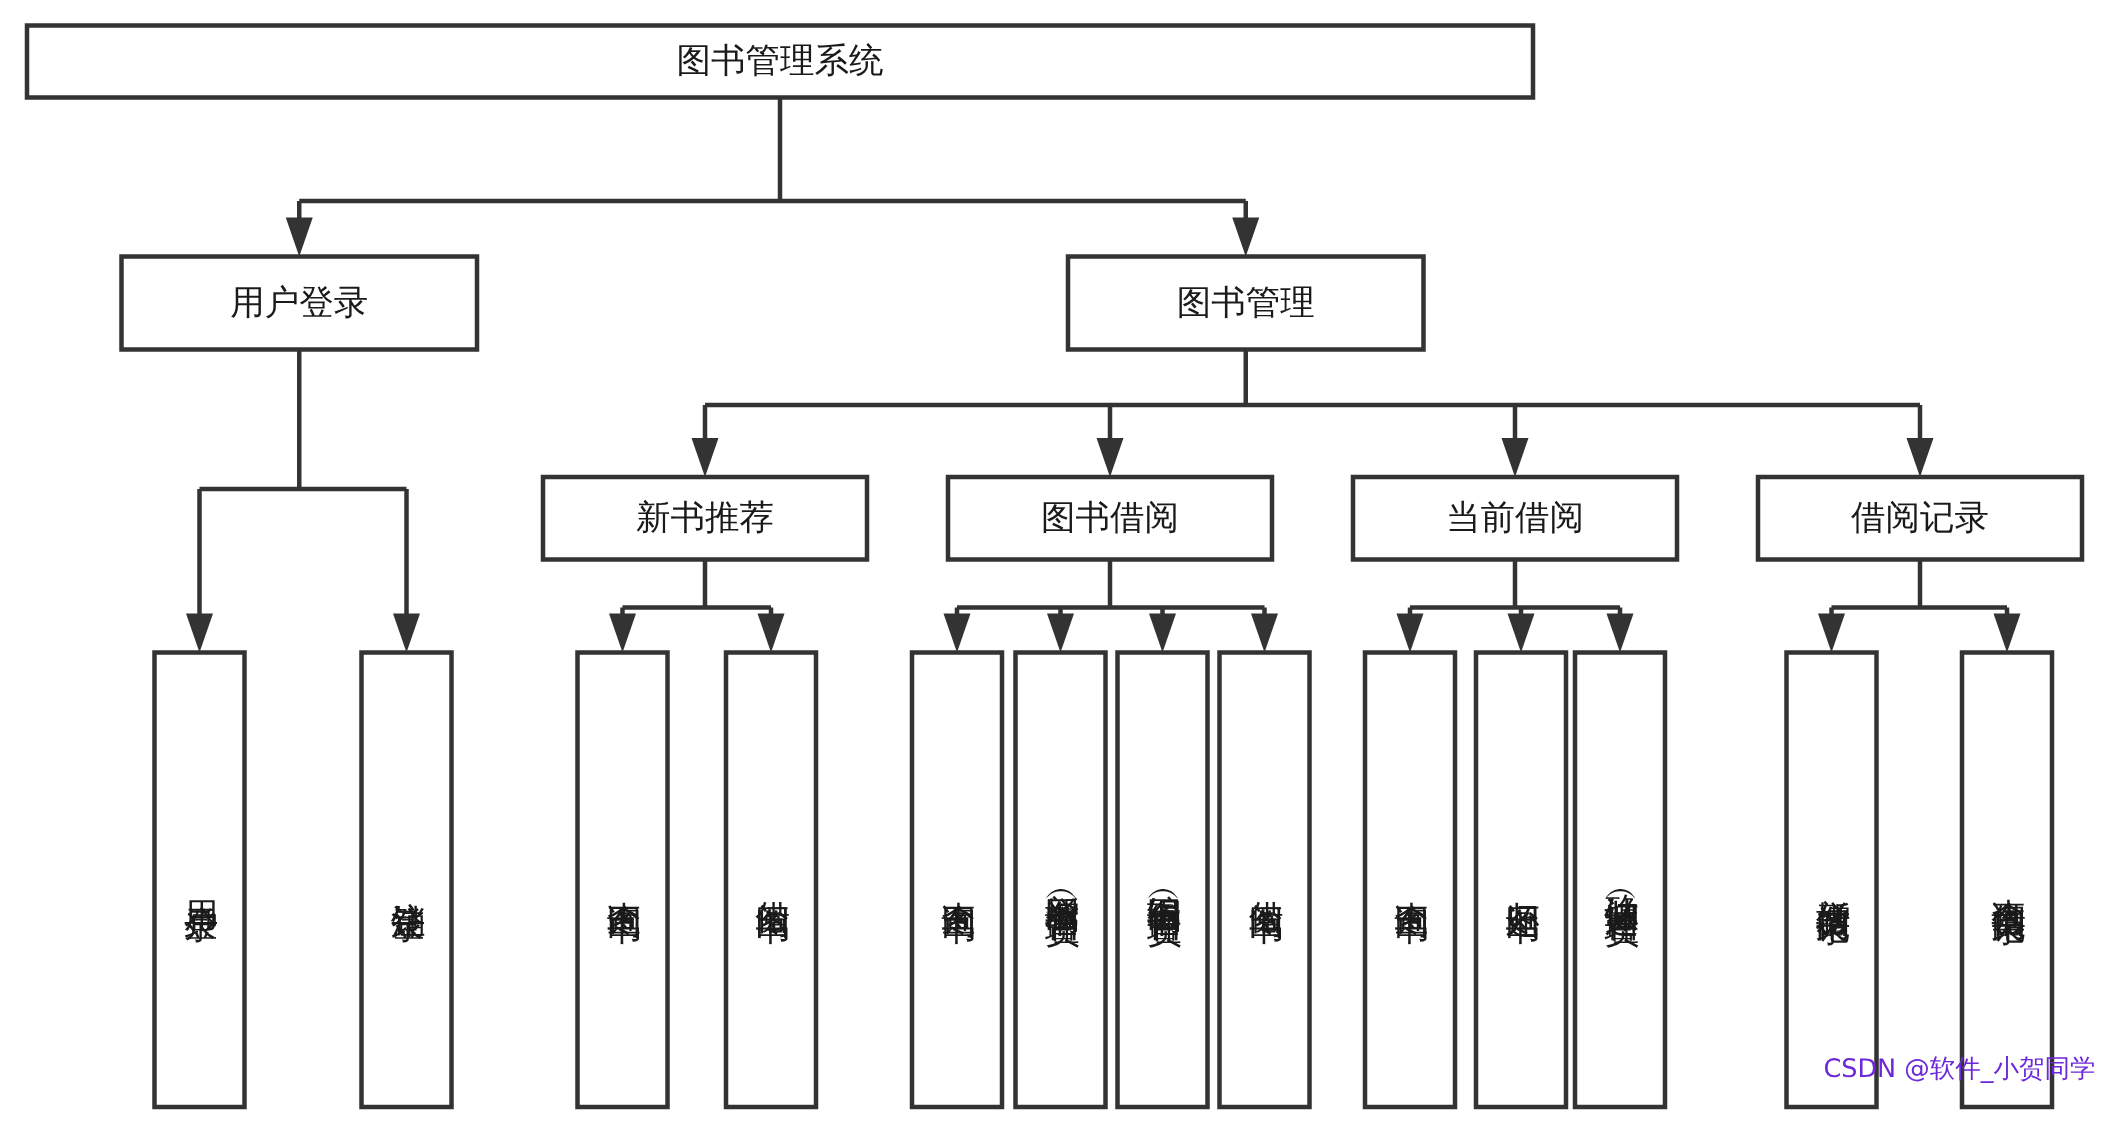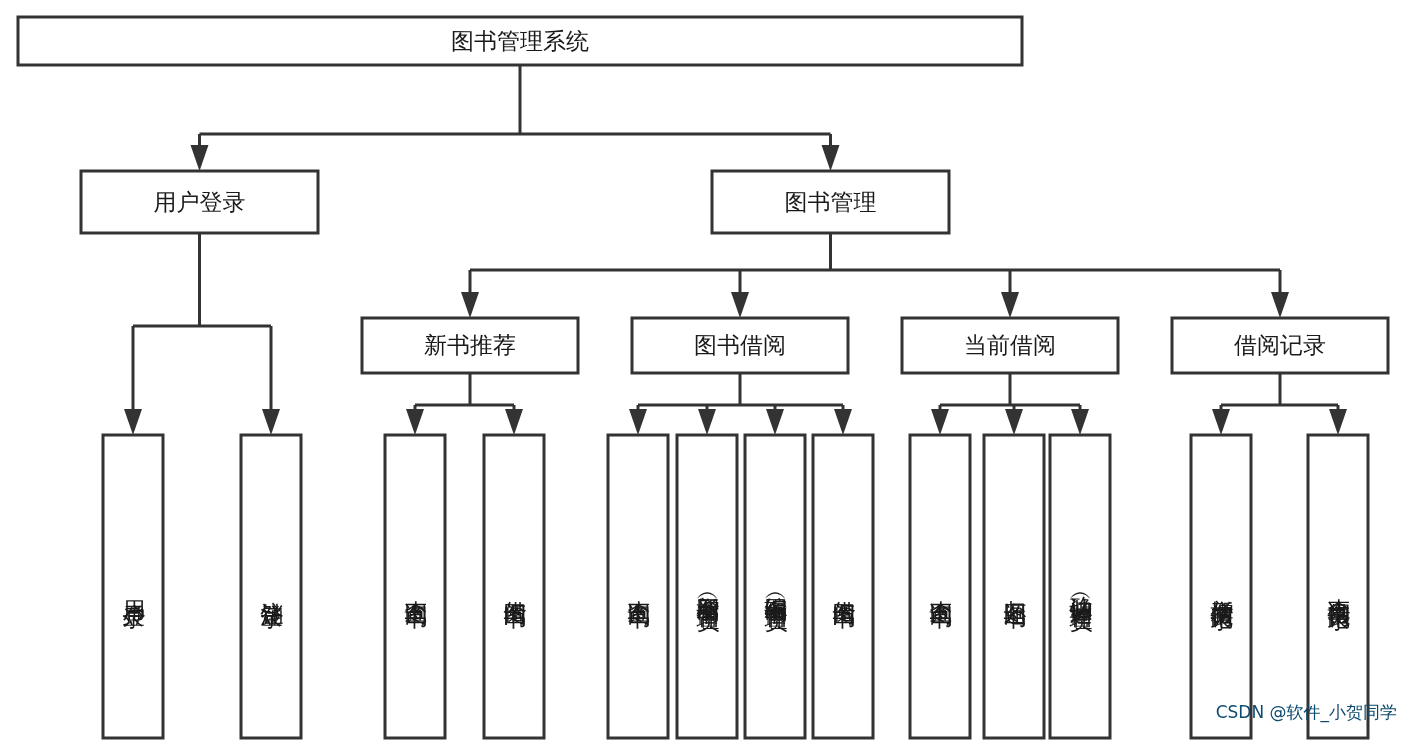--- a/index.html
+++ b/index.html
@@ -54,21 +54,21 @@
   .edge-arrow {
     fill: #333333;
     stroke: none;
   }
   .watermark {
     position: absolute;
     right: 8px;
     bottom: 6px;
     font-family: "DejaVu Sans", "Liberation Sans", sans-serif;
     font-size: 17px;
-    color: #0c4a6e;
+    color: #6d28d9;
     white-space: nowrap;
     user-select: none;
   }
 </style>
 </head>
 <body>
 
 <div id="diagram-root">
   <svg class="flow" viewBox="0 0 1405 747" xmlns="http://www.w3.org/2000/svg">
     <g id="edge-layer">

